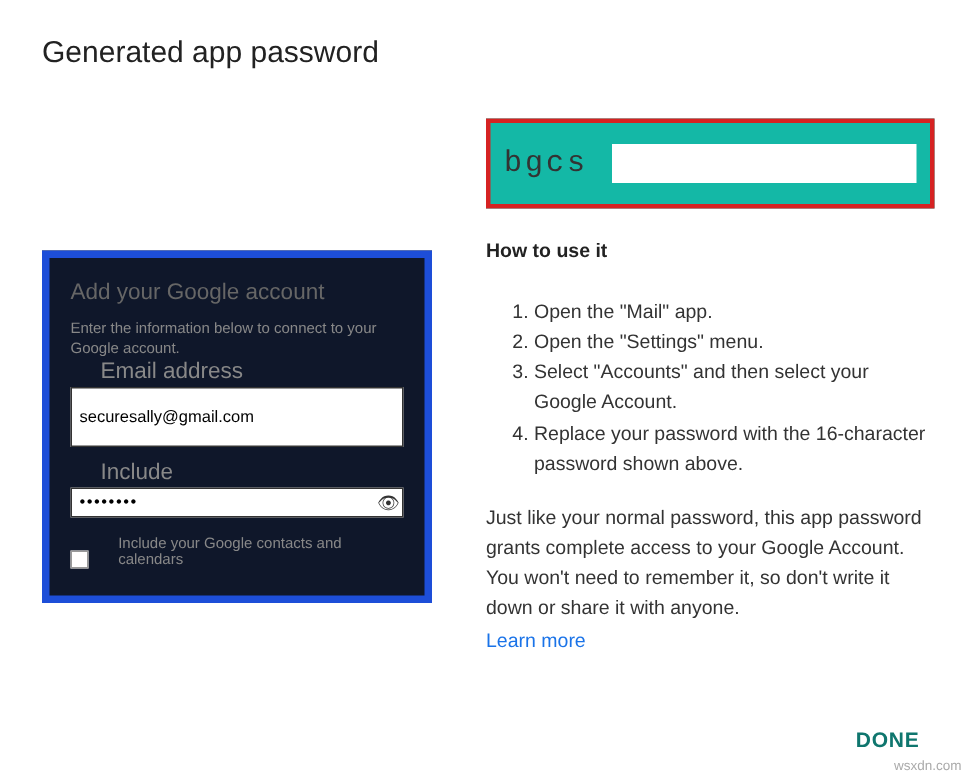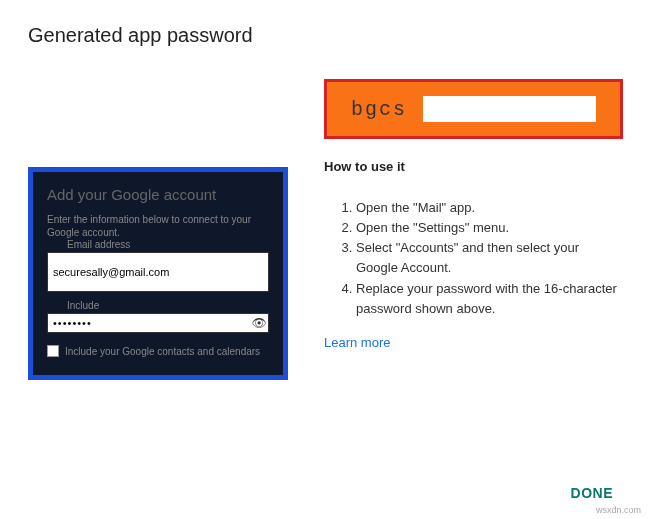--- a/index.html
+++ b/index.html
@@ -41,21 +41,21 @@
       font-size: 15px;
       color: #666;
       margin-bottom: 10px;
     }
     .add-account-instruction {
       font-size: 10px;
       color: #888;
       line-height: 1.3;
     }
     .field-label {
-      font-size: 10px;
+      font-size: 15px;
       color: #888;
       margin-bottom: 2px;
       display: block;
       padding-left: 20px;
     }
     .text-input {
       width: 100%;
       border: 1px solid #333;
       font-size: 11px;
       padding: 13px 5px;
@@ -80,44 +80,44 @@
       letter-spacing: 1px;
     }
     .show-password-icon {
       width: 18px;
       text-align: center;
       font-size: 12px;
       cursor: pointer;
     }
     .checkbox-row {
       display: flex;
-      align-items: center;
-      gap: 6px;
+      align-items: flex-end;
+      gap: 20px;
     }
     .checkbox {
       width: 12px;
       height: 12px;
       border: 1px solid #999;
       background: #fff;
       display: inline-block;
     }
     .checkbox-label {
       font-size: 10px;
       color: #888;
     }
     .right-heading {
       font-size: 13px;
       font-weight: bold;
       color: #222;
       margin-bottom: 16px;
     }
     .password-box {
       border: 3px solid #d62222;
-      background: #f97316;
-      padding: 14px 24px;
+      background: #14b8a6;
+      padding: 14px 9px;
       margin-bottom: 20px;
       display: flex;
       gap: 16px;
       align-items: center;
     }
     .password-text {
       font-family: "Courier New", monospace;
       font-size: 20px;
       color: #333;
       letter-spacing: 2px;
@@ -208,18 +208,19 @@
     </div>
 
     <div class="howto-title">How to use it</div>
     <ol class="howto-list">
       <li>Open the "Mail" app.</li>
       <li>Open the "Settings" menu.</li>
       <li>Select "Accounts" and then select your Google Account.</li>
       <li>Replace your password with the 16-character password shown above.</li>
     </ol>
 
+    <div class="disclaimer">Just like your normal password, this app password grants complete access to your Google Account. You won't need to remember it, so don't write it down or share it with anyone.</div>
     <a class="learn-more">Learn more</a>
   </div>
 </div>
 
 <div class="done-btn">DONE</div>
 <div class="watermark">wsxdn.com</div>
 
 </body></html>

